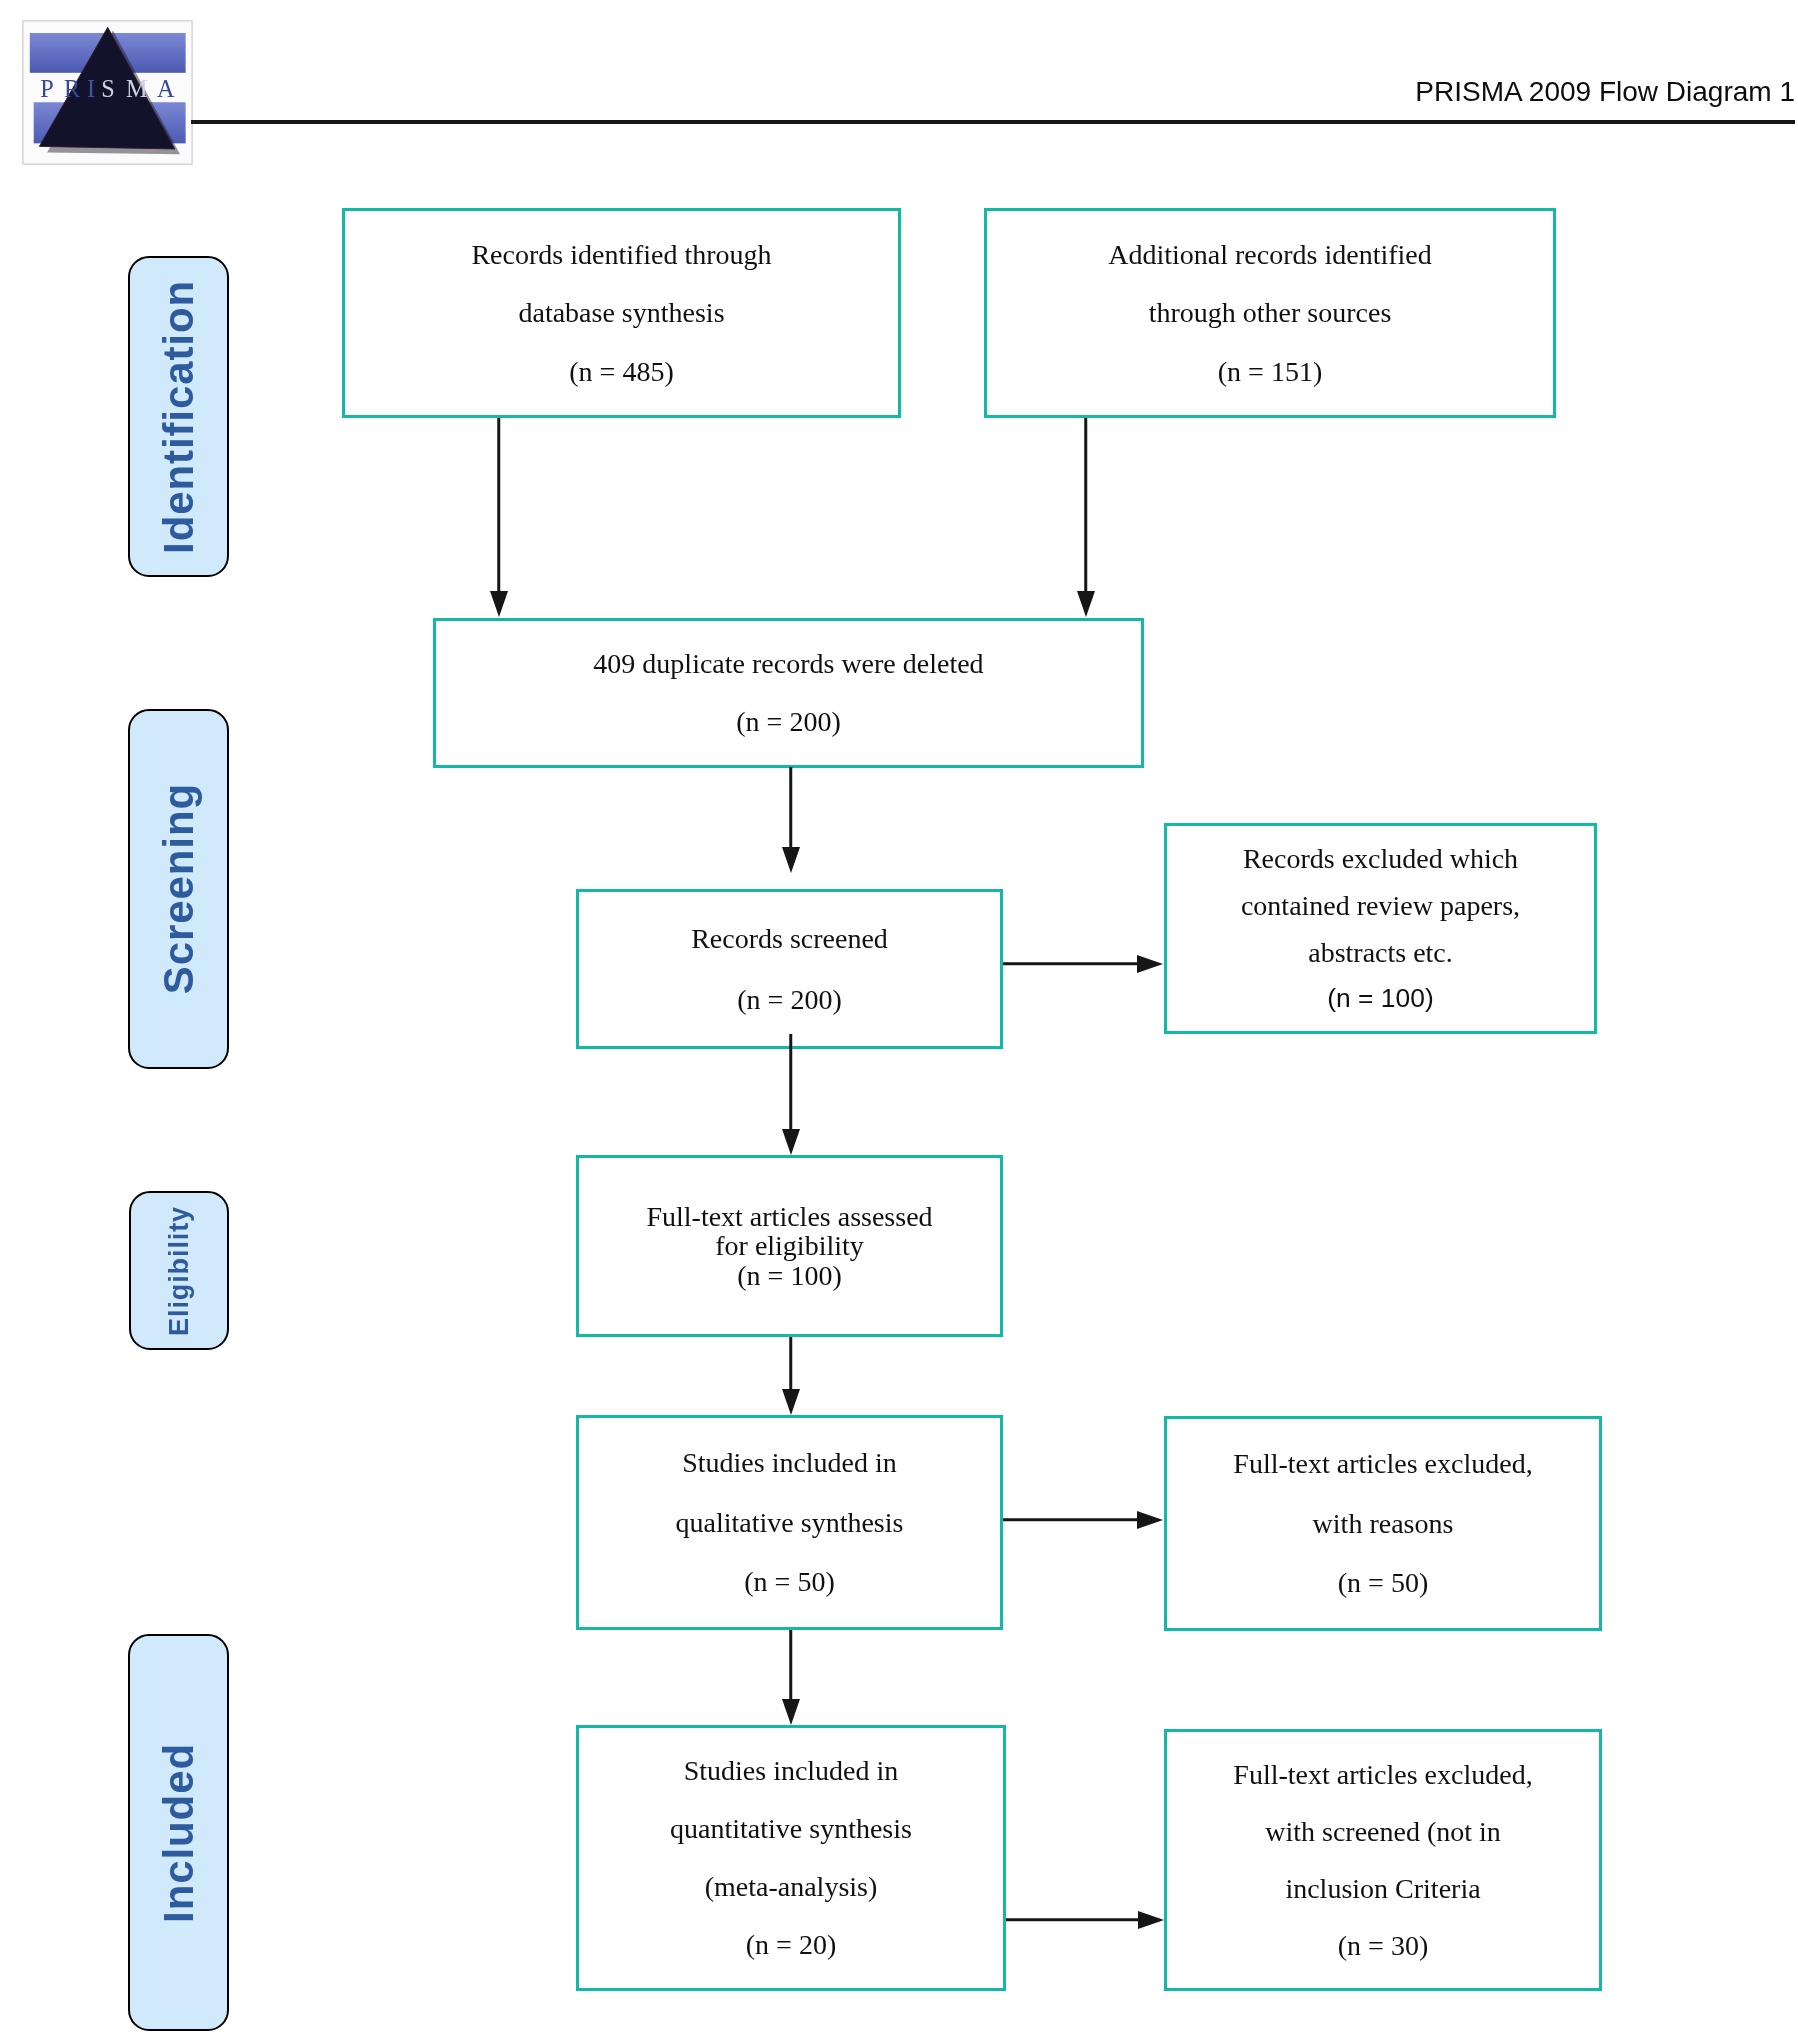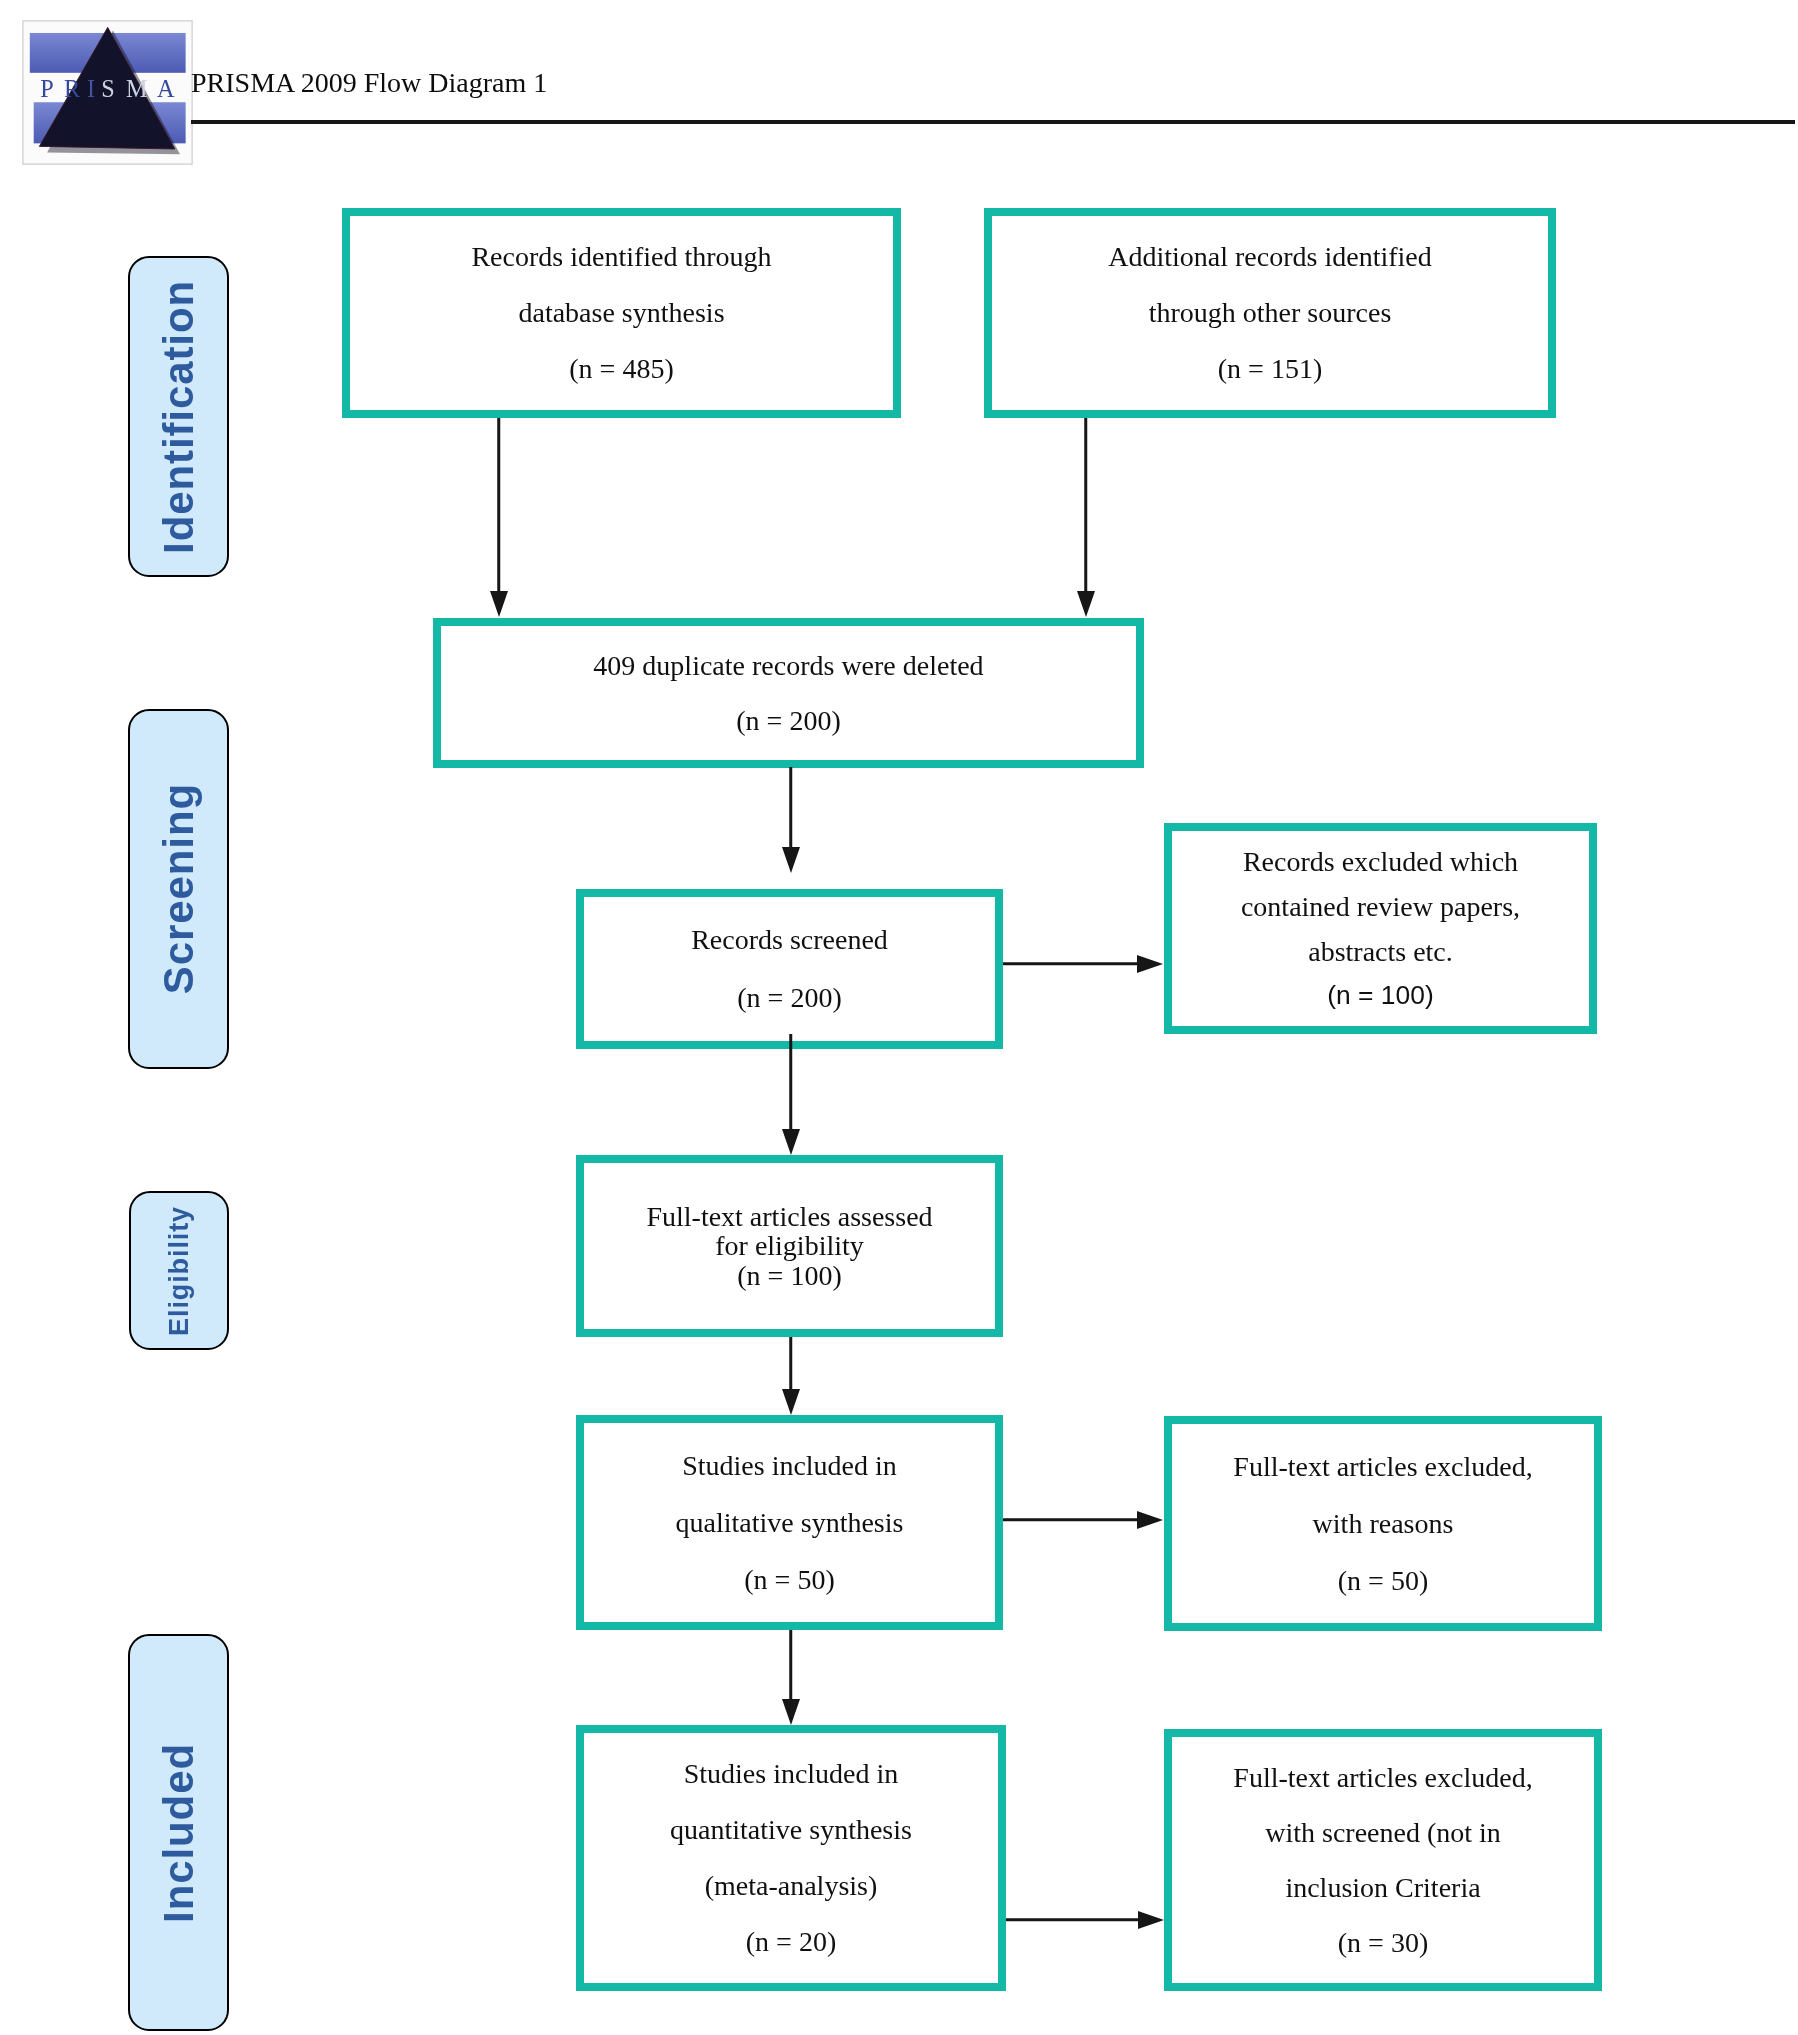--- a/index.html
+++ b/index.html
@@ -7,23 +7,23 @@
     position:relative;
     width:1799px; height:2035px;
     background:#ffffff;
     font-family:"Liberation Serif", serif;
     overflow:hidden;
   }
 
   
   .logo-wrap { position:absolute; left:21.7px; top:19.5px; width:171px; height:145px; }
   .page-title {
-    position:absolute; left:191px; top:67px; width:1604px;
-    text-align:left; font-size:28px; color:#0d0d0d;
-    font-family:Liberation Serif, serif;
+    position:absolute; left:191px; top:76px; width:1604px;
+    text-align:right; font-size:28px; color:#0d0d0d;
+    font-family:Liberation Sans, sans-serif;
   }
   .header-rule {
     position:absolute; left:191px; top:120px; width:1604px; height:3.9px;
     background:#161616;
   }
 
   
   .stage {
     position:absolute;
     background:#d0e9fb;
@@ -45,21 +45,21 @@
   #stage-screening      { left:128px; top:709px; width:101px; height:360px; }
   #stage-eligibility    { left:129px; top:1191px; width:100px; height:159px; }
   #stage-included       { left:128px; top:1634px; width:101px; height:397px; }
   #stage-identification span, #stage-screening span, #stage-included span { font-size:42px; }
   #stage-eligibility span { font-size:27px; }
 
   
   .fbox {
     position:absolute;
     background:#ffffff;
-    border:8px solid #14b8a6;
+    border:3px solid #14b8a6;
     box-sizing:border-box;
     display:flex; flex-direction:column;
     justify-content:space-evenly; align-items:center;
     text-align:center;
     color:#101010;
   }
   .fbox .line { font-size:28px; line-height:1.05; font-family:"Liberation Serif", serif; }
   .fbox .line.sans { font-family:"Liberation Sans", sans-serif; font-size:26.4px; }
 
   #box-records-identified        { left:342px;  top:208px;  width:559px; height:210px; }

